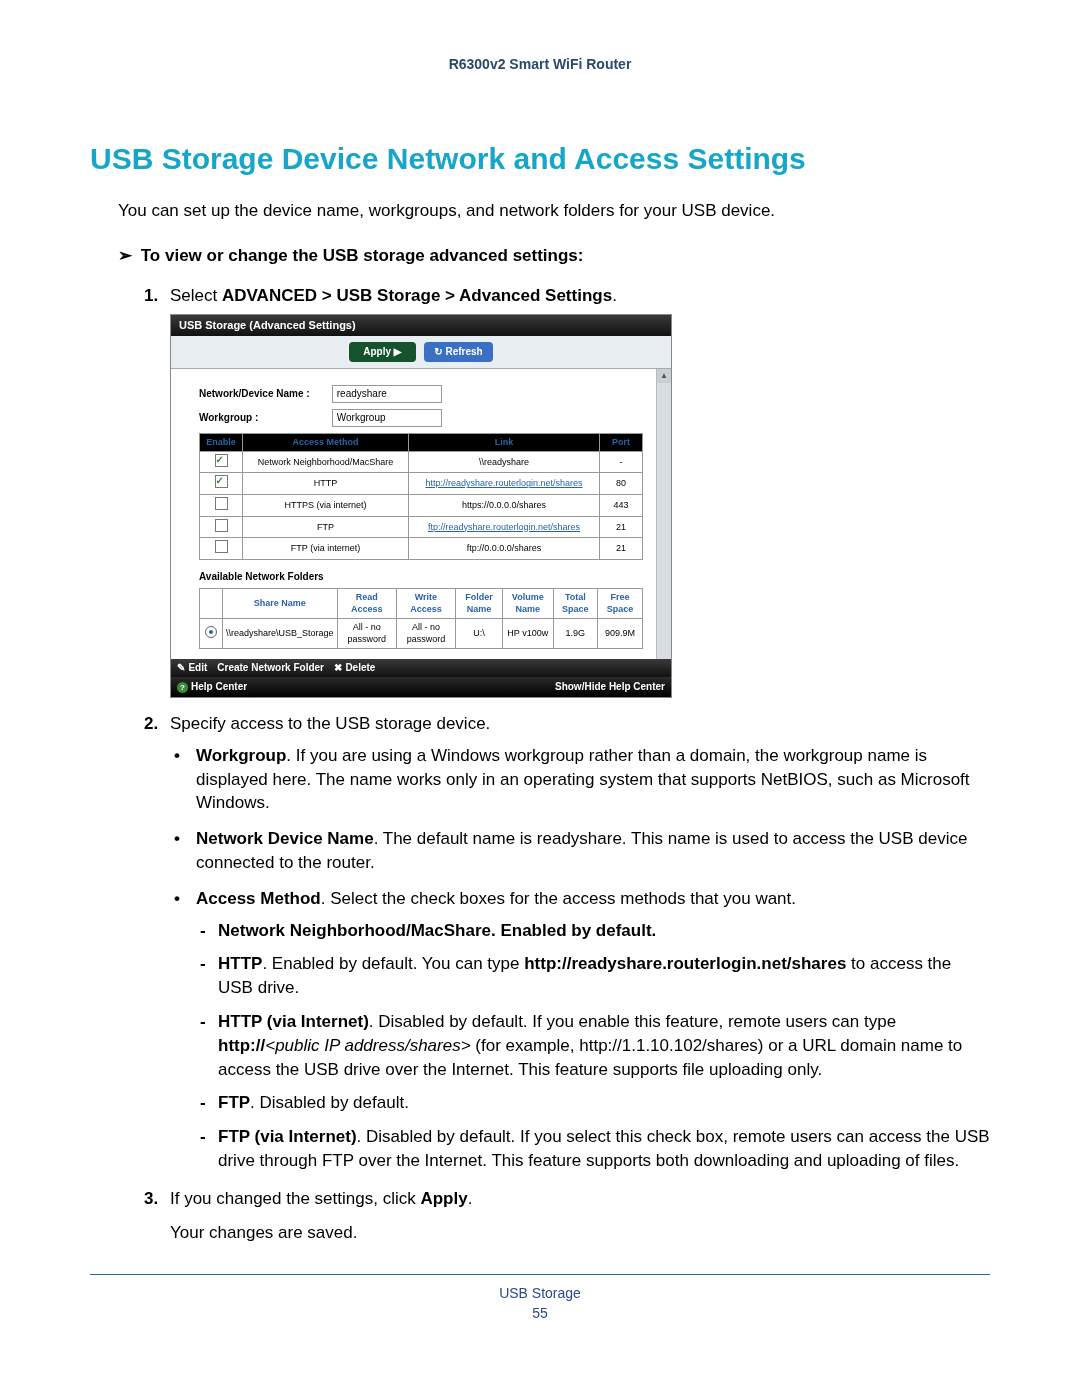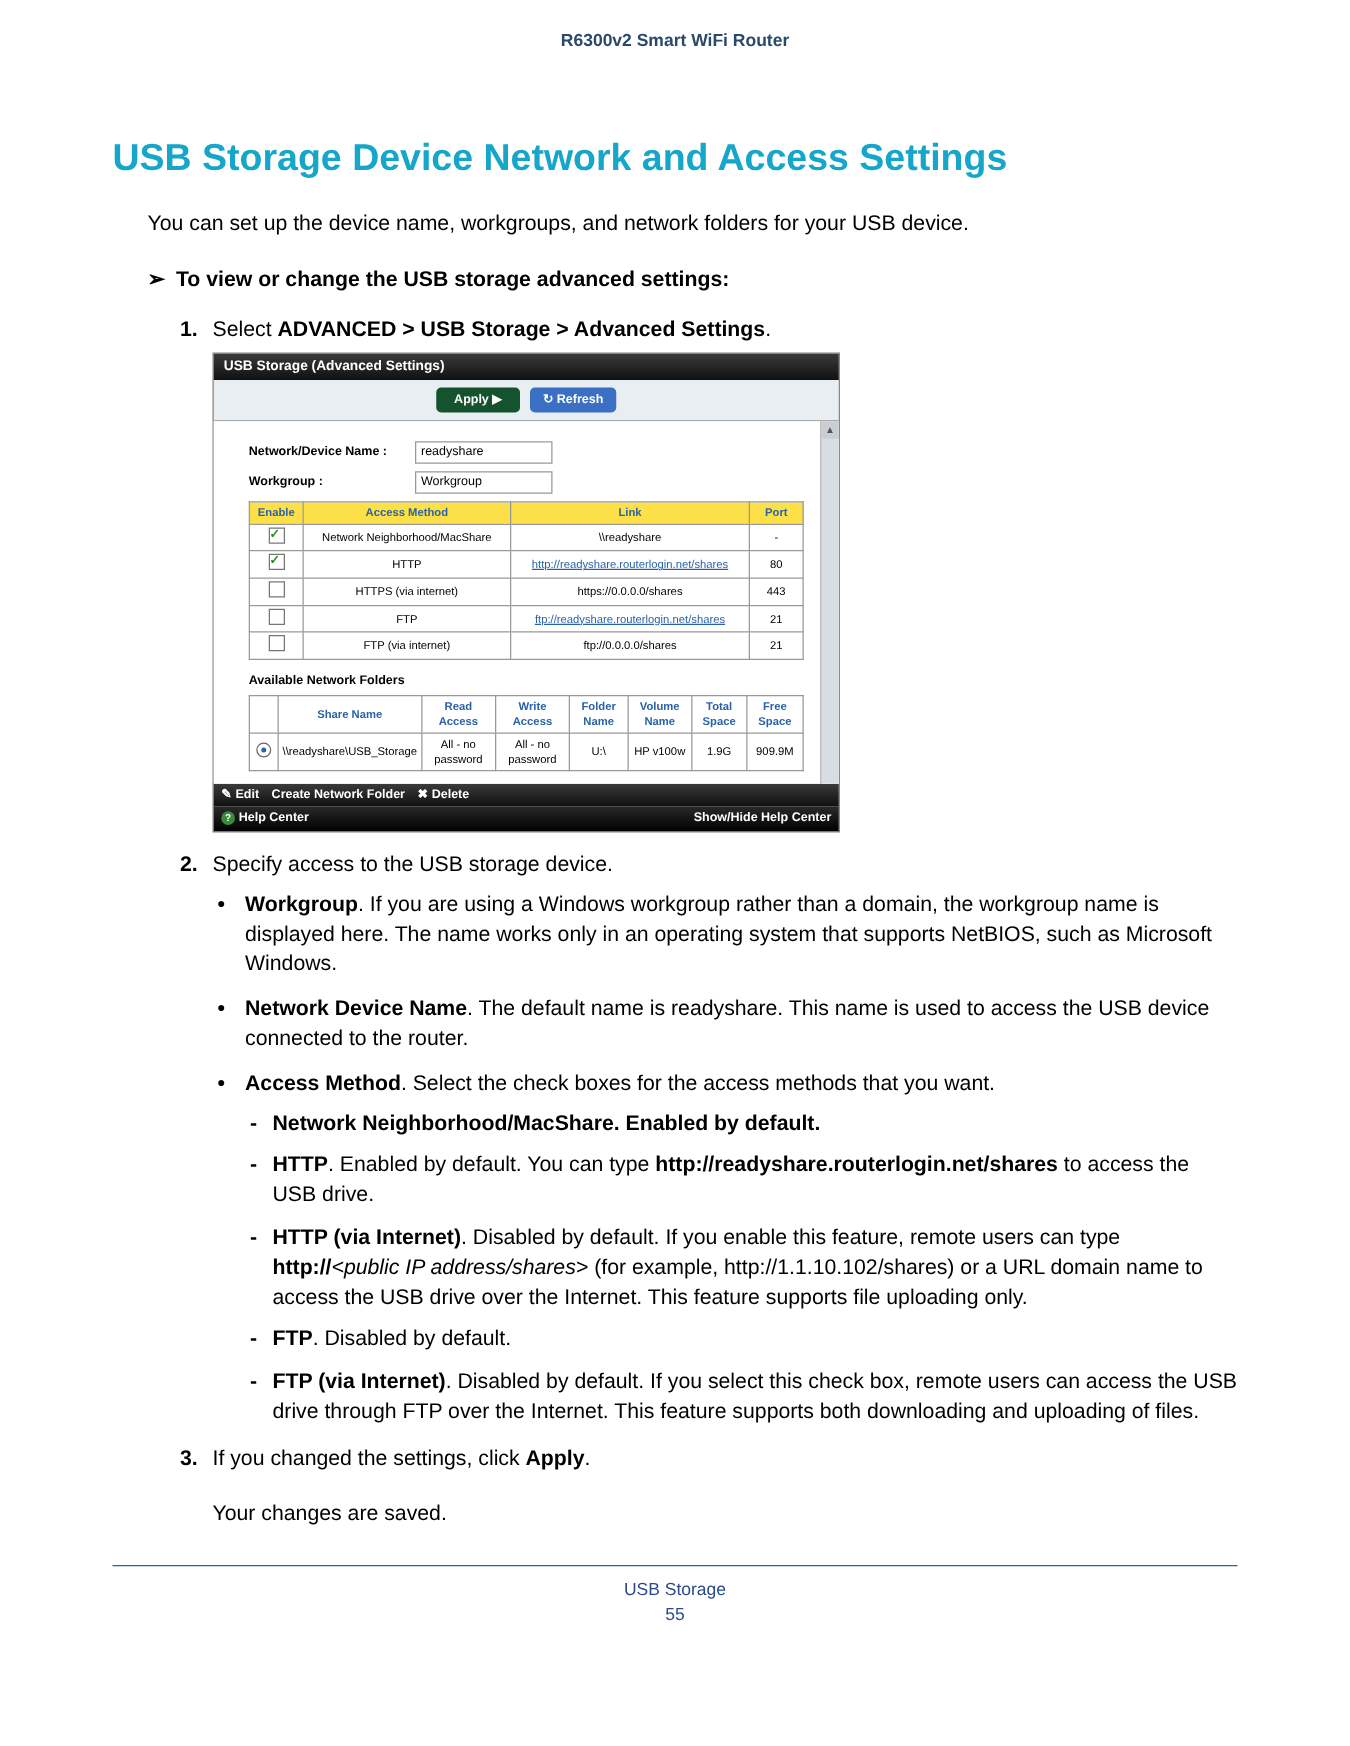--- a/index.html
+++ b/index.html
@@ -5,21 +5,21 @@
   body {
     margin: 0;
     padding: 0;
     font-family: Arial, Helvetica, sans-serif;
     background: #fff;
     color: #000;
   }
   .page {
     width: 1080px;
     margin: 0 auto;
-    padding: 24px 90px 30px 90px;
+    padding: 56px 90px 30px 90px;
     box-sizing: border-box;
     position: relative;
   }
   .running-head {
     text-align: center;
     font-size: 14px;
     font-weight: 700;
     color: #2a4a6a;
     margin-bottom: 70px;
   }
@@ -177,21 +177,21 @@
     border-collapse: collapse;
     width: 100%;
     margin-top: 6px;
     font-size: 9px;
   }
   table.ss-tbl th, table.ss-tbl td {
     border: 1px solid #999;
     padding: 2px 3px;
     text-align: center;
   }
-  table.ss-tbl th { color: #2a63a8; font-weight: 700; background: #fde047; font-size: 9px; }
+  table.ss-tbl th { color: #2a63a8; font-weight: 700; background: #000000; font-size: 9px; }
   .chk { display:inline-block; width:11px; height:11px; border:1px solid #777; background:#fff; position:relative; }
   .chk.on::after { content:"✓"; color:#2a8a2a; font-size:10px; position:absolute; top:-2px; left:0; font-weight:700; }
   .radio { display:inline-block; width:10px; height:10px; border:1px solid #666; border-radius:50%; position:relative; }
   .radio.on::after { content:""; width:4px; height:4px; background:#2a63a8; border-radius:50%; position:absolute; top:3px; left:3px; }
   .ss-link { color: #2a63a8; text-decoration: underline; }
   .sub-head { font-weight: 700; font-size: 10px; margin: 10px 0 4px 0; }
 
   table.folders-tbl { width: 100%; border-collapse: collapse; font-size: 9px; }
   table.folders-tbl th, table.folders-tbl td { border: 1px solid #999; padding: 2px 3px; text-align: center; }
   table.folders-tbl th { color: #2a63a8; font-weight: 700; }
@@ -390,21 +390,21 @@
           </ul>
         </li>
       </ul>
     </li>
 
     <li>
       <span class="num">3.</span>
       <span class="after-num">
         <span>If you changed the settings, click </span><b>Apply</b><span>.</span>
       </span>
-      <div style="margin-top:20px">Your changes are saved.</div>
+      <div style="margin-top:10px">Your changes are saved.</div>
     </li>
   </ol>
 
   <hr class="footer-rule">
   <div class="footer">
     <div>USB Storage</div>
     <div class="pg">55</div>
   </div>
 
 </div>

